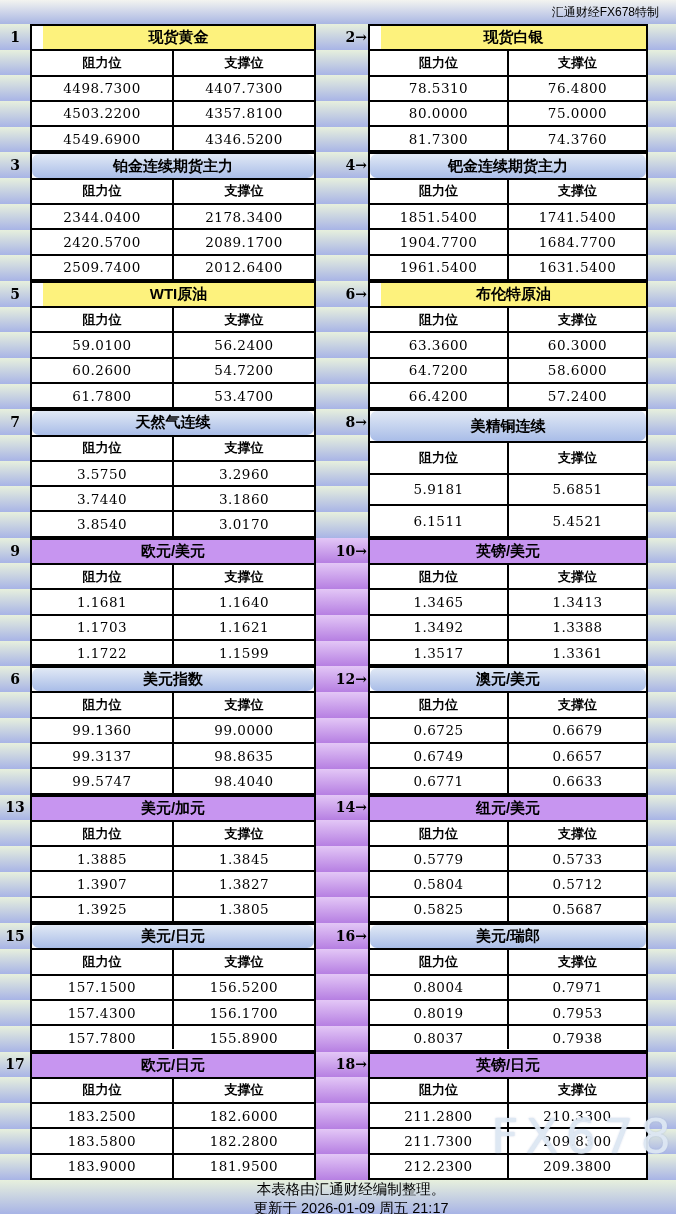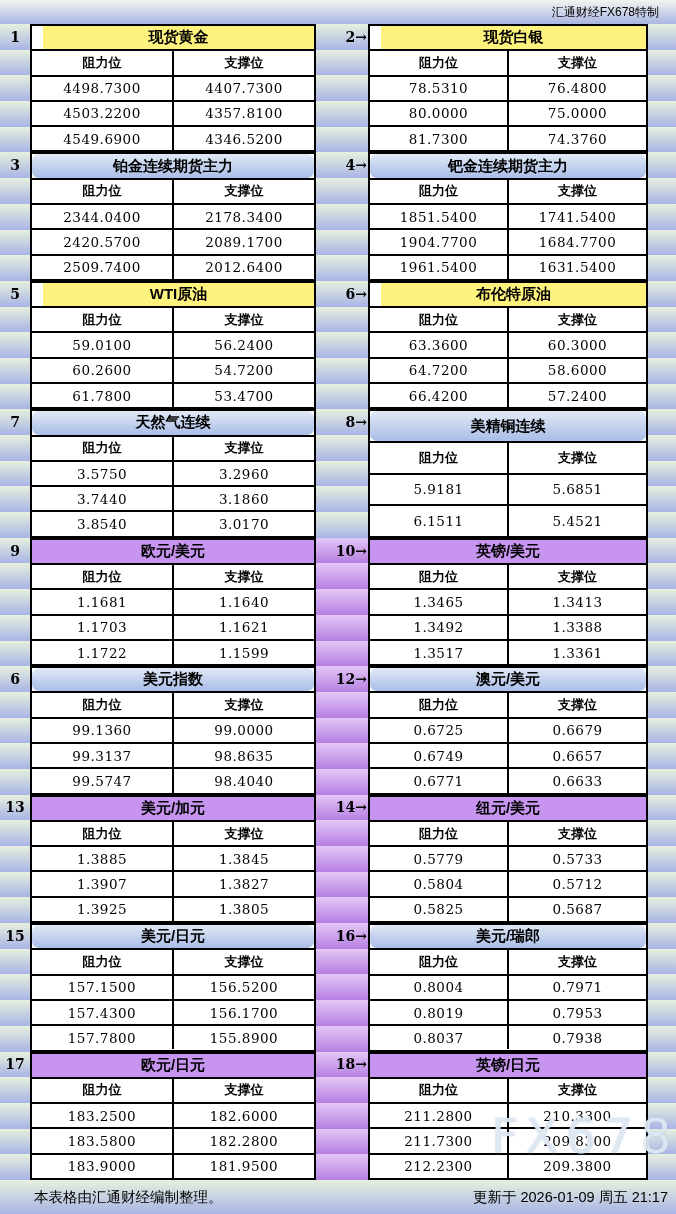--- a/index.html
+++ b/index.html
@@ -31,21 +31,21 @@
   .t-title{align-items:center;justify-content:center;font-weight:bold;font-size:15px;color:#000;}
   .theme-yellow{background:#fdf27d;margin-left:11px;}
   .theme-blue{background:linear-gradient(#e1e9f5,#a9bde8);border-radius:7px;}
   .theme-purple{background:#c795f0;}
   .cell{flex:1;display:flex;align-items:center;justify-content:center;color:#000;}
   .cell:first-child{border-right:2px solid #000;}
   .head{font-weight:bold;font-size:13px;}
   .val{font-family:"DejaVu Serif",serif;font-size:13.5px;letter-spacing:.5px;}
 
   .footer{height:34px;background:linear-gradient(#e7f0dd,#a8b4e6);display:flex;align-items:center;
-          justify-content:space-between;box-sizing:border-box;padding:0 8px 0 34px;font-size:14.5px;color:#000;}
+          justify-content:space-between;box-sizing:border-box;padding:0 8px 0 34px;font-size:14.5px;color:#000;flex-direction:column;}
 
   .watermark{position:absolute;right:-2px;top:1108px;font-size:48px;letter-spacing:7px;
              color:#dde7f3;opacity:.95;font-family:"DejaVu Sans",sans-serif;
              text-shadow:0 0 2px rgba(150,170,205,.55);pointer-events:none;}
 </style>
 </head>
 <body>
 
 <div class="page">
   <div class="topbar">

